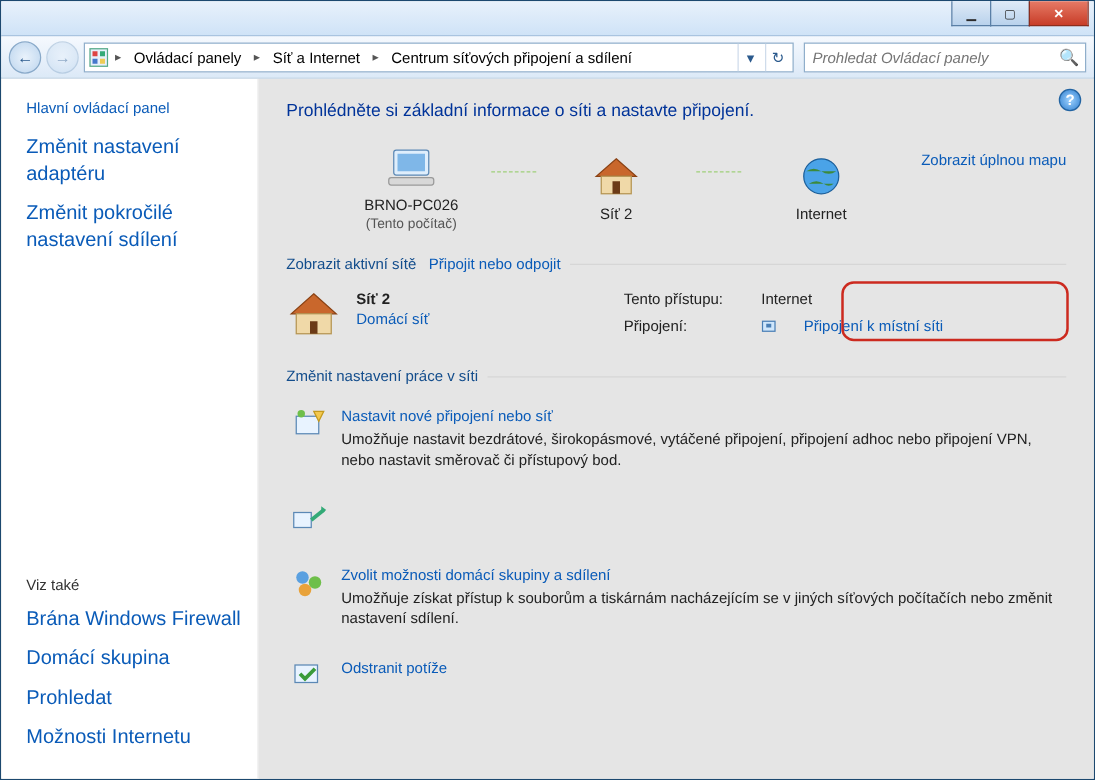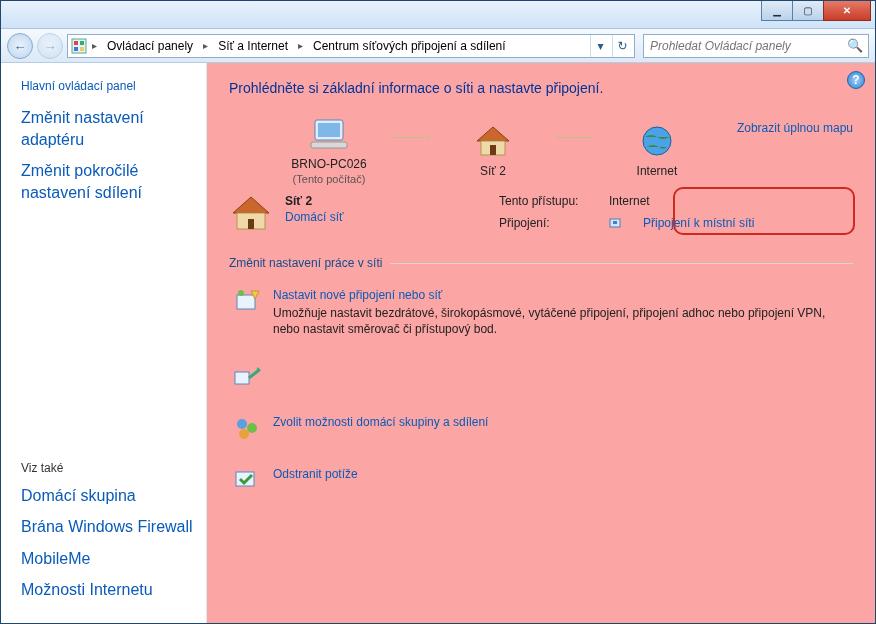--- a/index.html
+++ b/index.html
@@ -34,21 +34,21 @@
   .crumb { padding:3px 6px; cursor:pointer; white-space:nowrap;}
   .chev { color:#555; font-size:10px; padding:0 2px;}
   .addrbtn { width:20px; height:22px; border-left:1px solid #cfdceb;
              display:flex;align-items:center;justify-content:center;color:#2b5a8d;cursor:pointer;}
   .search { width:226px; height:24px; border:1px solid #8faecb; background:#fff;
             display:flex; align-items:center; padding:0 4px; margin-left:4px;}
   .search input { flex:1; border:none; outline:none; font-style:italic; color:#737373;
                   font-size:12px; background:transparent;}
   .search .mag { color:#4a79ad; font-size:13px;}
 
-  .body { flex:1; display:flex; background:#fca5a5; overflow:hidden;}
+  .body { flex:1; display:flex; background:#e5e5e5; overflow:hidden;}
   .sidebar { width:206px; background:#fff; border-right:1px solid #e6e6e6;
              padding:16px 12px 12px 20px; display:flex; flex-direction:column;}
   .sidebar .main-link { color:#0a5bb8; font-size:12px; margin-bottom:14px; cursor:pointer;}
   .sidebar .link { color:#0a5bb8; font-size:16px; margin-bottom:10px; cursor:pointer;
                    line-height:1.35;}
   .sidebar .spacer { flex:1;}
   .sidebar .sect { color:#333; font-size:12px; margin-bottom:10px;}
 
   .content { flex:1; padding:12px 22px 12px 22px; overflow:auto; position:relative;
              color:#222; line-height:1.35;}
@@ -143,23 +143,23 @@
   </div>
 
   <div class="body">
 
     <div class="sidebar">
       <div class="main-link">Hlavní ovládací panel</div>
       <div class="link">Změnit nastavení adaptéru</div>
       <div class="link">Změnit pokročilé nastavení sdílení</div>
       <div class="spacer"></div>
       <div class="sect">Viz také</div>
+      <div class="link">Brána Windows Firewall</div>
       <div class="link">Domácí skupina</div>
-      <div class="link">Brána Windows Firewall</div>
-      <div class="link">MobileMe</div>
+      <div class="link">Prohledat</div>
       <div class="link">Možnosti Internetu</div>
     </div>
 
     <div class="content">
       <div class="help">
         <span>?</span>
       </div>
 
       <h1 class="pagetitle">Prohlédněte si základní informace o síti a nastavte připojení.</h1>
 
@@ -189,20 +189,24 @@
               <circle cx="20" cy="18" r="14" fill="#4aa3e8" stroke="#1c5f9a"></circle>
               <path d="M8 14 Q14 10 20 14 Q26 18 32 14" fill="#3c8a3c"></path>
               <path d="M10 24 Q16 20 22 24 Q26 27 30 24" fill="#3c8a3c"></path>
             </svg>
             <div class="node-label">Internet</div>
           </div>
         </div>
         <div class="maplink">Zobrazit úplnou mapu</div>
       </div>
 
+      <div class="fieldset-title">
+        <span>Zobrazit aktivní sítě</span>
+        <span class="rightlink">Připojit nebo odpojit</span>
+      </div>
 
       <div class="active-row">
         <div class="active-left">
           <svg width="44" height="40">
             <polygon points="22,4 40,20 4,20" fill="#c9672c" stroke="#8a4214"></polygon>
             <rect x="8" y="20" width="28" height="16" fill="#f0d9a8" stroke="#b59452"></rect>
             <rect x="19" y="26" width="6" height="10" fill="#6b3a16"></rect>
           </svg>
           <div>
             <div style="font-weight:bold">Síť  2</div>
@@ -255,20 +259,21 @@
       <div class="task">
         <div class="ticon">
           <svg width="28" height="28">
               <circle cx="9" cy="10" r="5" fill="#5aa0e0"></circle>
               <circle cx="19" cy="14" r="5" fill="#6ebf4a"></circle>
               <circle cx="11" cy="20" r="5" fill="#e8a23a"></circle>
             </svg>
         </div>
         <div class="tbody">
           <div class="tlink">Zvolit možnosti domácí skupiny a sdílení</div>
+          <div class="tdesc">Umožňuje získat přístup k souborům a tiskárnám nacházejícím se v jiných síťových počítačích nebo změnit nastavení sdílení.</div>
         </div>
       </div>
 
       <div class="task">
         <div class="ticon">
           <svg width="28" height="28">
               <rect x="3" y="6" width="18" height="14" fill="#e8f3ff" stroke="#5b88b5"></rect>
               <path d="M7 13 L11 17 L19 9" stroke="#3a9b3a" stroke-width="3" fill="none"></path>
             </svg>
         </div>

